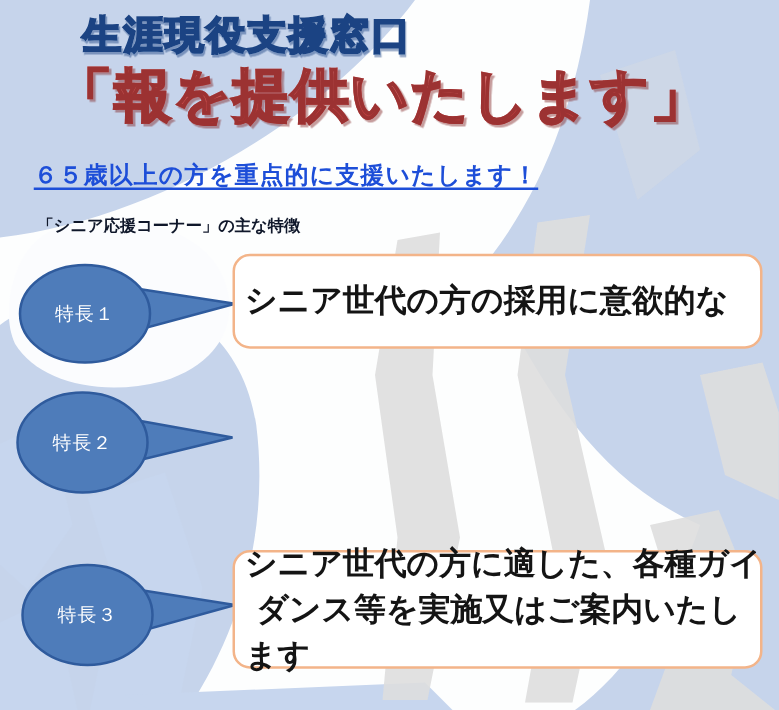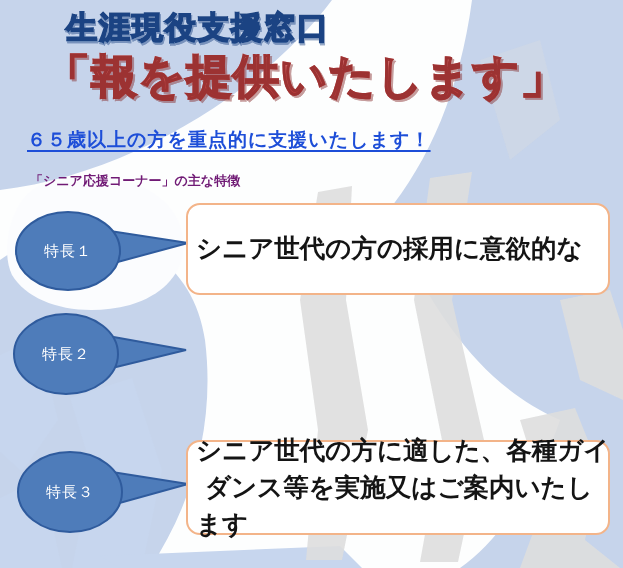--- a/index.html
+++ b/index.html
@@ -43,21 +43,21 @@
   }
   .tagline{
     position:absolute;left:27px;top:127px;
     font-size:19px;font-weight:bold;color:#1d4ed8;letter-spacing:1px;
     font-family:"Liberation Sans","DejaVu Sans",sans-serif;
     text-decoration:underline;text-underline-offset:4px;text-decoration-thickness:1.5px;
     white-space:nowrap;
   }
   .features-caption{
     position:absolute;left:30px;top:172px;
-    font-size:13px;font-weight:bold;color:#701a75;
+    font-size:13px;font-weight:bold;color:#0f172a;
     font-family:"Liberation Sans","DejaVu Sans",sans-serif;
     white-space:nowrap;
   }
   .bubble{position:absolute;width:190px;height:92px;}
   .bubble text{
     font-family:"Liberation Serif","DejaVu Serif",serif;
     font-size:15px;fill:#ffffff;letter-spacing:1px;
   }
   .feature-box{
     position:absolute;left:186px;width:424px;
@@ -65,21 +65,21 @@
     box-sizing:border-box;
     display:flex;flex-direction:column;justify-content:center;
     padding:0 8px;
   }
   .feature-box .bline{
     font-family:"Liberation Serif","DejaVu Serif",serif;
     font-size:25.5px;font-weight:600;color:#141414;
     line-height:40px;white-space:nowrap;
   }
   .feature-box .indent{padding-left:0.35em;}
-  .box-1{top:203px;height:92px;}
+  .box-1{top:203px;height:76px;}
   .box-2{top:318px;height:92px;}
   .box-3{top:440px;height:95px;}
   .box-3 .bline{line-height:37px;}
 </style>
 </head>
 <body>
 
 <svg id="bg-art" width="623" height="568" viewBox="0 0 623 568">
   <rect x="0" y="0" width="623" height="568" fill="#c6d4eb"></rect>
 

